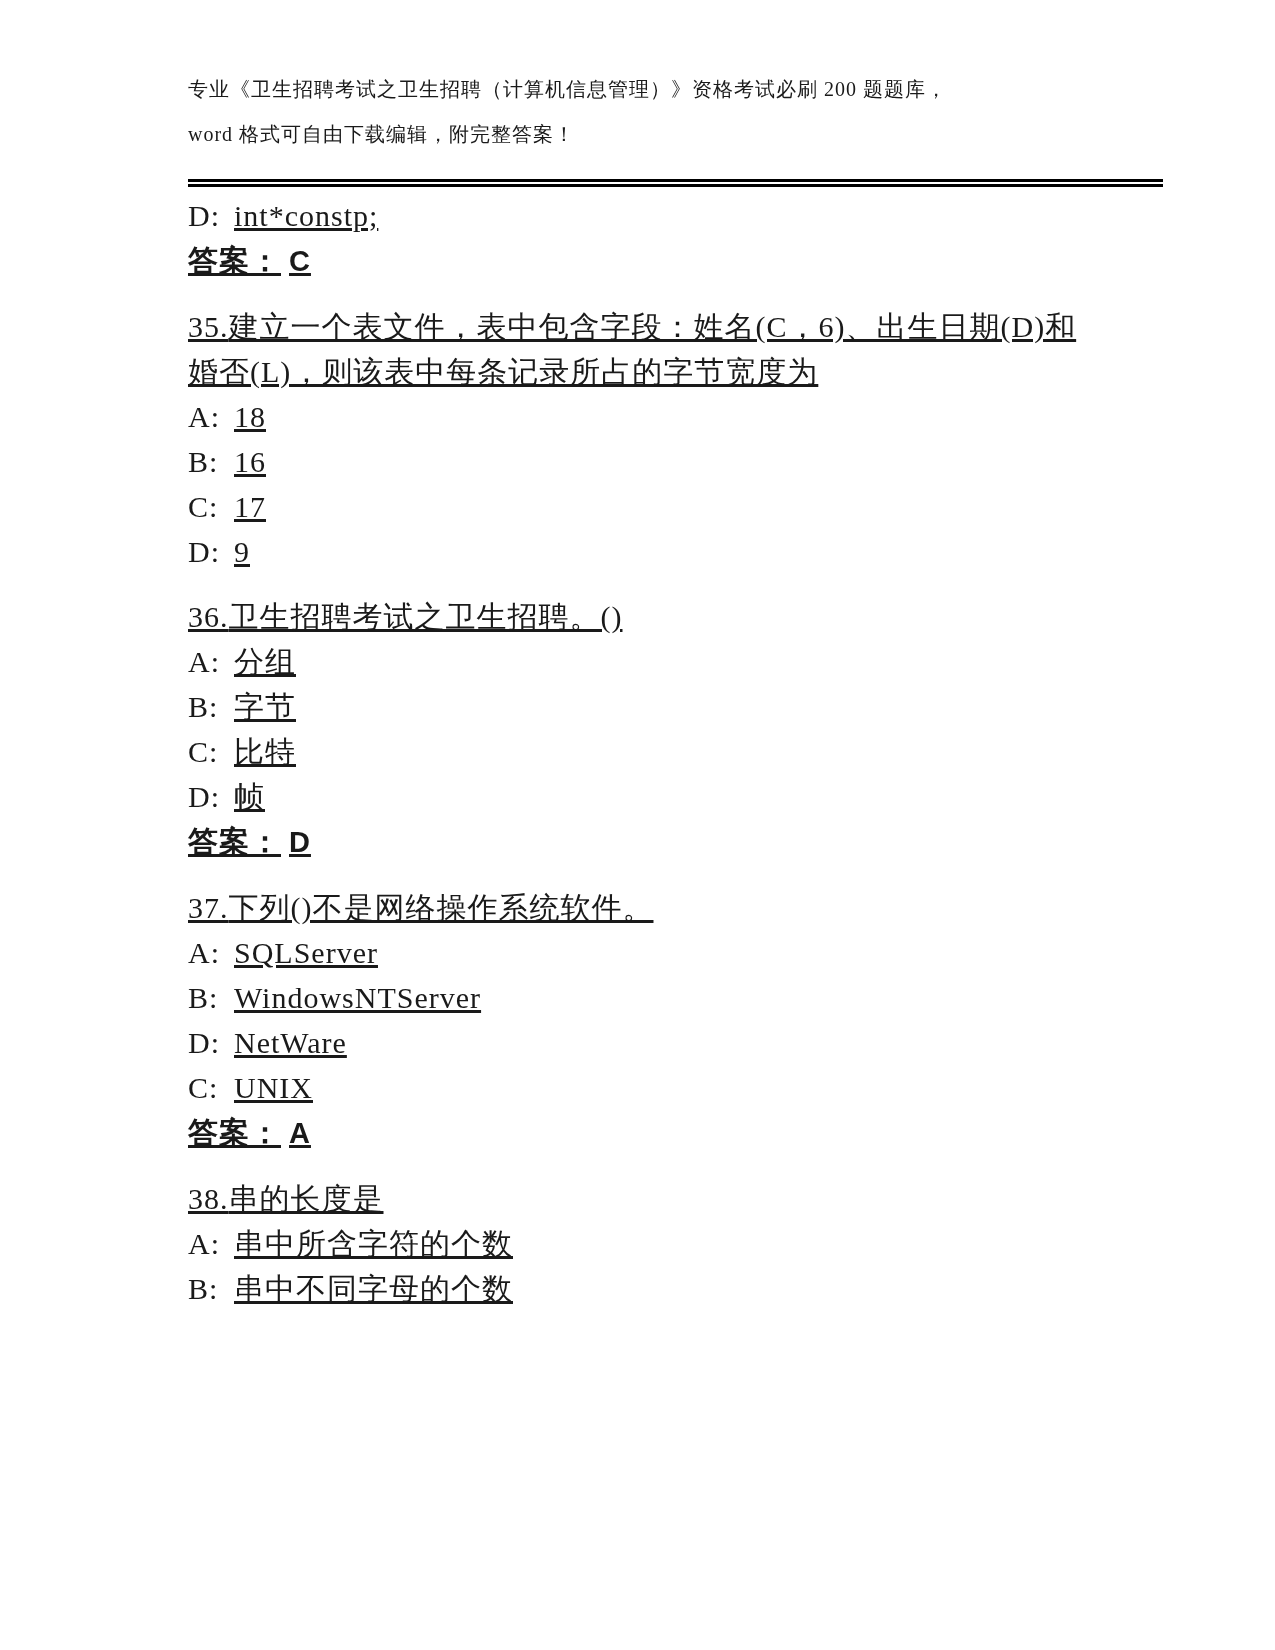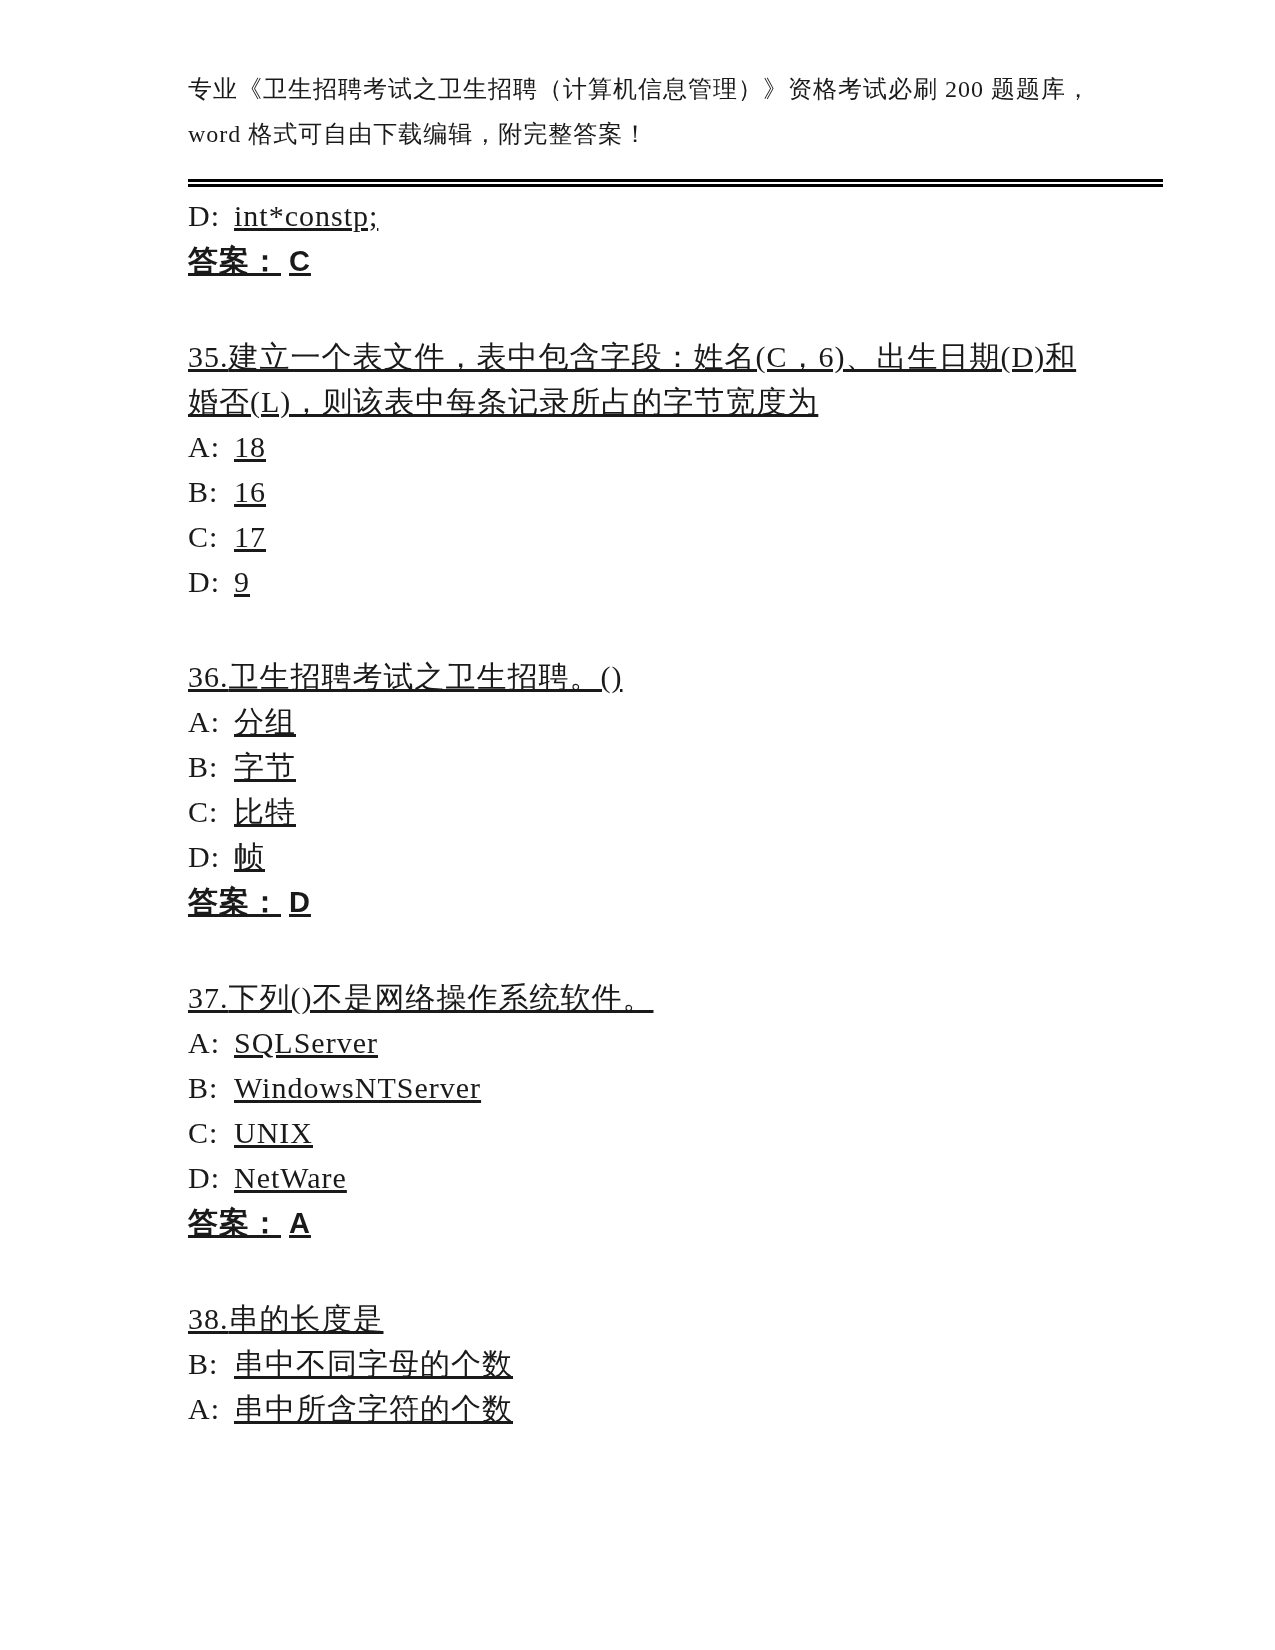--- a/index.html
+++ b/index.html
@@ -15,21 +15,21 @@
     color: #1a1a1a;
     font-family: "Liberation Serif", "DejaVu Serif", serif;
     overflow: hidden;
     box-sizing: border-box;
     padding: 67px 0 0 188px;
   }
   .doc-header {
     width: 905px;
   }
   .header-line {
-    font-size: 24px;
+    font-size: 20px;
     line-height: 45px;
     letter-spacing: 1px;
     white-space: pre-wrap;
   }
   .separator {
     width: 975px;
     height: 0;
     border-top: 8px double #000000;
     margin-top: 22px;
   }
@@ -39,21 +39,21 @@
   }
   .line {
     font-size: 30px;
     line-height: 45px;
     letter-spacing: 1px;
   }
   .leftover-block {
     margin-top: 6px;
   }
   .q-block {
-    margin-top: 50px;
+    margin-top: 20px;
   }
   .opt-label {
     display: inline-block;
     min-width: 46px;
   }
   .answer-line {
     font-weight: bold;
   }
   .answer-value {
     margin-left: 8px;
@@ -143,43 +143,43 @@
     <div>
   <div class="line">
     <span class="opt-label">A:</span><span>SQLServer</span>
   </div>
 
   <div class="line">
     <span class="opt-label">B:</span><span>WindowsNTServer</span>
   </div>
 
   <div class="line">
-    <span class="opt-label">C:</span><span>UNIX</span>
+    <span class="opt-label">D:</span><span>NetWare</span>
   </div>
 
   <div class="line">
-    <span class="opt-label">D:</span><span>NetWare</span>
+    <span class="opt-label">C:</span><span>UNIX</span>
   </div>
 </div>
     <div class="line answer-line">
       <span>答案：</span><span class="answer-value">A</span>
     </div>
   </div>
 
   <div class="q-block">
     <div class="line">
       <span class="q-num">38.</span><span class="q-text">串的长度是</span>
     </div>
     <div>
   <div class="line">
-    <span class="opt-label">B:</span><span>串中不同字母的个数</span>
+    <span class="opt-label">A:</span><span>串中所含字符的个数</span>
   </div>
 
   <div class="line">
-    <span class="opt-label">A:</span><span>串中所含字符的个数</span>
+    <span class="opt-label">B:</span><span>串中不同字母的个数</span>
   </div>
 </div>
 
   </div>
 </div>
 
   </div>
 </div>
 
 </body></html>

